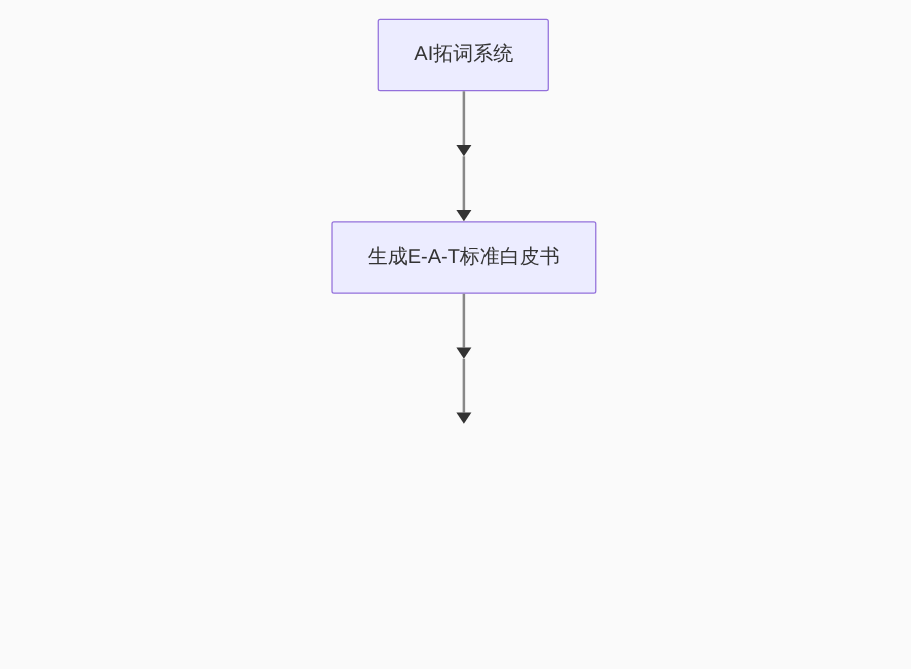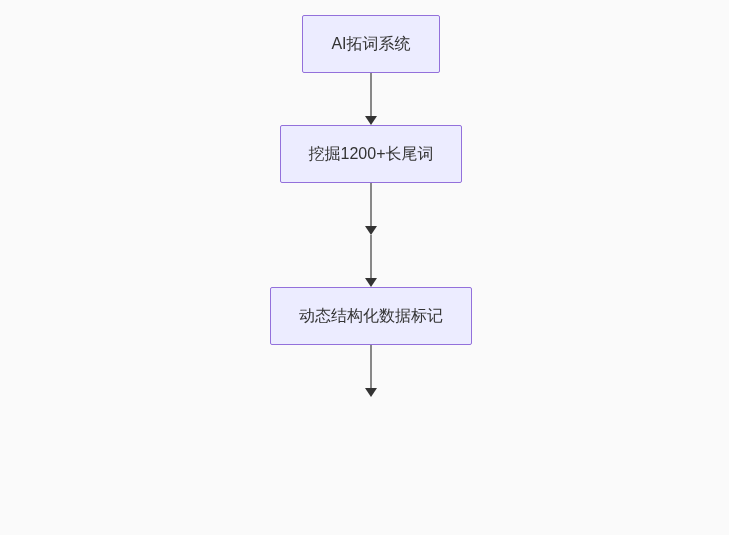--- a/index.html
+++ b/index.html
@@ -68,35 +68,34 @@
 <div class="canvas">
   <div class="flowchart">
 
     <div class="node">AI拓词系统</div>
 
     <div class="connector">
       <div class="line"></div>
       <div class="head"></div>
     </div>
 
-    <div class="node">挖掘1200+长尾词</div>
+
+    <div class="connector">
+      <div class="line"></div>
+      <div class="head"></div>
+    </div>
+
+    <div class="node">生成E-A-T标准白皮书</div>
 
     <div class="connector">
       <div class="line"></div>
       <div class="head"></div>
     </div>
 
 
     <div class="connector">
       <div class="line"></div>
       <div class="head"></div>
     </div>
 
-    <div class="node">动态结构化数据标记</div>
-
-    <div class="connector">
-      <div class="line"></div>
-      <div class="head"></div>
-    </div>
-
 
   </div>
 </div>
 
 </body></html>

